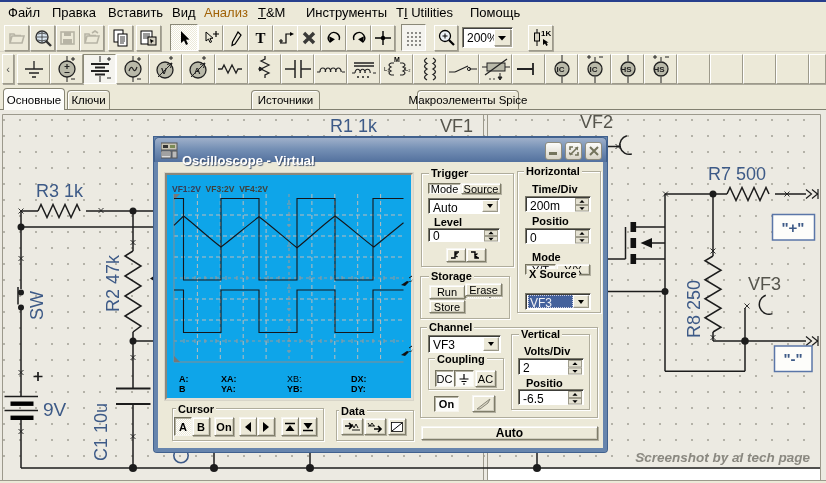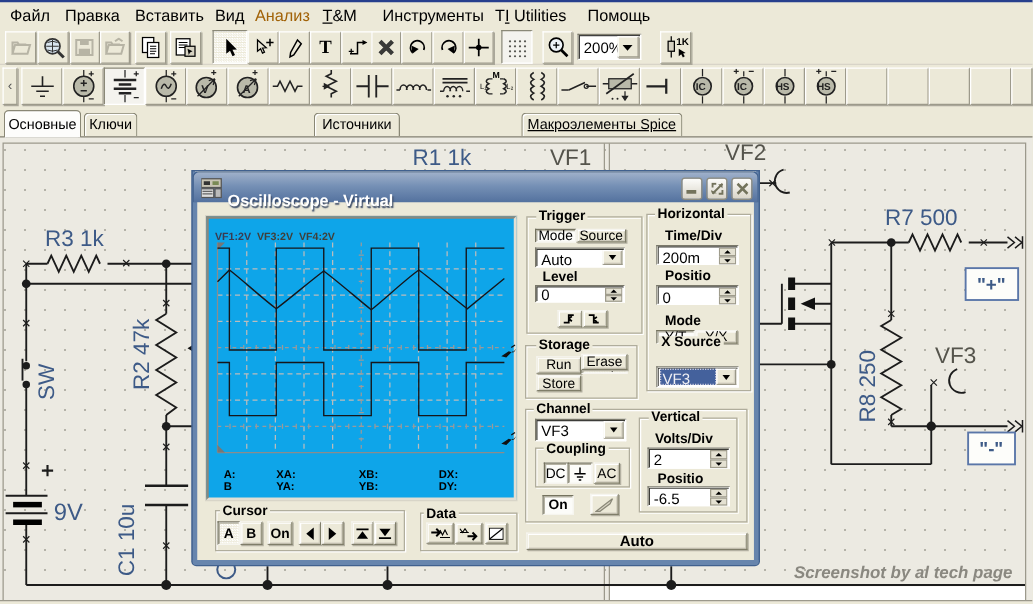--- a/index.html
+++ b/index.html
@@ -349,21 +349,21 @@
 <div class="tb" style="left:677px;top:2px;width:33px;height:30px"></div>
 <div class="tb" style="left:710px;top:2px;width:33px;height:30px"></div>
 <div class="tb" style="left:743px;top:2px;width:33px;height:30px"></div>
 <div class="tb" style="left:776px;top:2px;width:33px;height:30px"></div>
 <div class="tb" style="left:809px;top:2px;width:17px;height:30px"></div>
 </div>
 <div id="tabs">
   <div class="tab sel" style="left:3px;width:62px;">Основные</div>
   <div class="tab" style="left:67px;width:43px;">Ключи</div>
   <div class="tab" style="left:251px;width:69px;">Источники</div>
-  <div class="tab" style="left:417px;width:129px;text-decoration:underline;">Макроэлементы Spice</div>
+  <div class="tab" style="left:417px;width:102px;">Макроэлементы Spice</div>
 </div>
 <div id="schem">
   <div id="page"></div>
   <svg width="826" height="374" viewBox="0 109 826 374" style="position:absolute;left:0;top:0;" font-family="Liberation Sans, sans-serif">
 
   <rect x="488" y="468" width="332" height="11.5" fill="#fff"></rect>
   <rect x="0" y="480" width="826" height="3" fill="#ece9d8"></rect>
   <g stroke="#9c998c" stroke-width="1" fill="none">
     <path d="M2.5 479.5 L2.5 113.5 L820.5 113.5 L820.5 479.5"></path>
     <path d="M0 479.5 H826"></path>
@@ -540,21 +540,21 @@
   <svg width="14" height="12" style="position:absolute;left:233px;top:100px">
         <path d="M1 10 l6 -4 3 1 3 -3 -2 3 -1 -1 -5 5 Z" fill="#111"></path>
         <path d="M9 3 l3 -2" stroke="#111"></path>
       </svg>
   <svg width="14" height="12" style="position:absolute;left:233px;top:170px">
         <path d="M1 10 l6 -4 3 1 3 -3 -2 3 -1 -1 -5 5 Z" fill="#111"></path>
         <path d="M9 3 l3 -2" stroke="#111"></path>
       </svg>
   <div style="position:absolute;left:12px;top:199px;font-size:9px;font-weight:bold;">A:</div>
   <div style="position:absolute;left:54px;top:199px;font-size:9px;font-weight:bold;">XA:</div>
-  <div style="position:absolute;left:120px;top:199px;font-size:9px;font-weight:bold;">XB:</div>
+  <div style="position:absolute;left:120px;top:199px;font-size:9px;font-weight:normal;">XB:</div>
   <div style="position:absolute;left:184px;top:199px;font-size:9px;font-weight:bold;">DX:</div>
   <div style="position:absolute;left:12px;top:209px;font-size:9px;font-weight:bold;">B</div>
   <div style="position:absolute;left:54px;top:209px;font-size:9px;font-weight:bold;">YA:</div>
   <div style="position:absolute;left:120px;top:209px;font-size:9px;font-weight:bold;">YB:</div>
   <div style="position:absolute;left:184px;top:209px;font-size:9px;font-weight:bold;">DY:</div>
 </div>
 
 <div class="grp" style="left:263px;top:36px;width:93px;height:94px;"></div>
 <div class="glab" style="left:271px;top:31px;">Trigger</div>
 <div class="btnp" style="left:270px;top:46px;width:33px;height:11px;">Mode</div>

